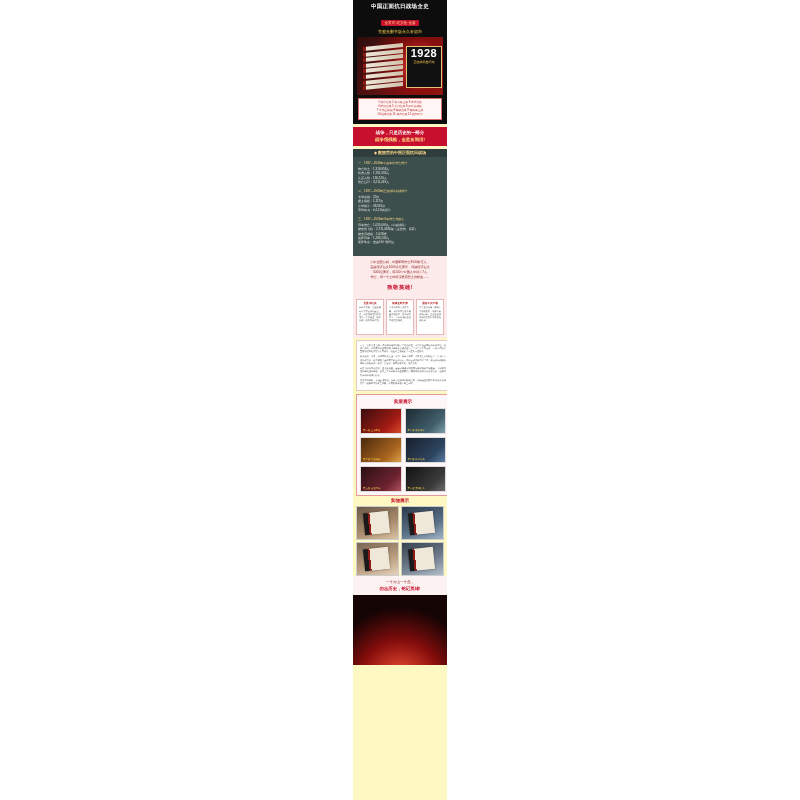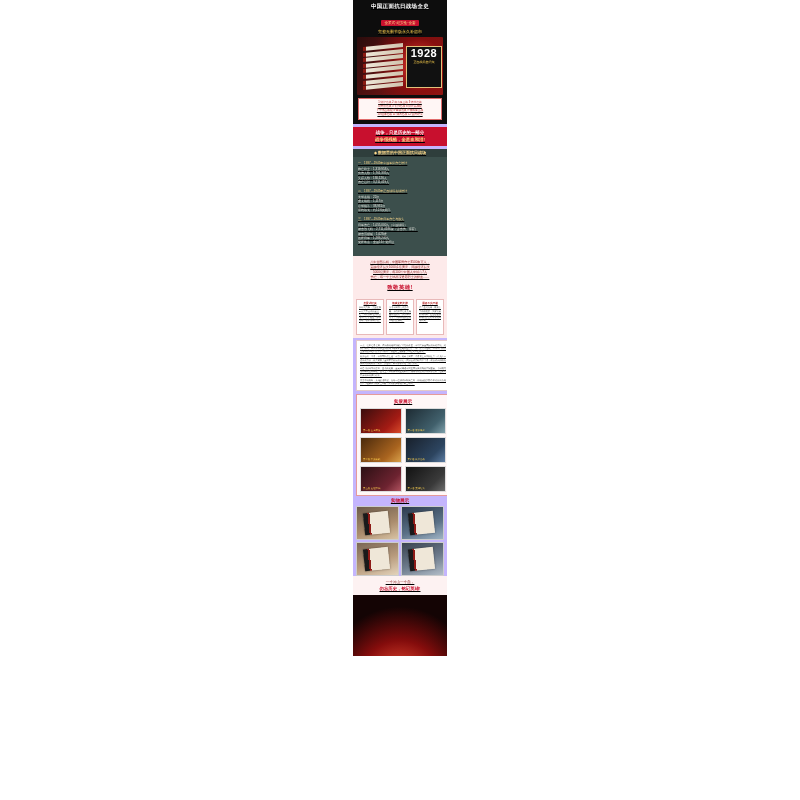--- a/index.html
+++ b/index.html
@@ -1,18 +1,18 @@
 <!DOCTYPE html>
 <html><head>
 <meta charset="utf-8">
 <style>
   html,body{margin:0;padding:0;background:#ffffff;}
   body{width:800px;height:800px;font-family:"Liberation Sans","DejaVu Sans",sans-serif;overflow:hidden;}
   #page{width:800px;height:800px;position:relative;background:#fff;}
-  #strip{position:absolute;left:353px;top:0;width:94px;height:656px;background:#c4b5fd;overflow:hidden;text-decoration:underline;}
+  #strip{position:absolute;left:353px;top:0;width:94px;height:800px;background:#fef9c3;overflow:hidden;}
 
   .sec{position:relative;width:94px;box-sizing:border-box;}
 
   
   .hero{background:#0d0d0d;padding:2px 0 4px;text-align:center;}
   .hero-title{color:#fff;font-size:5.5px;font-weight:bold;letter-spacing:.3px;line-height:8px;}
   .hero-sub{display:inline-block;background:#c8102e;color:#ffdf8a;font-size:3.6px;line-height:6px;padding:0 3px;margin:1px 0 0;border-radius:1px;}
   .hero-sub2{color:#ffd24d;font-size:4px;line-height:6px;margin-top:1px;}
   .hero-img{position:relative;margin:2px auto 0;width:86px;height:58px;
     background:

